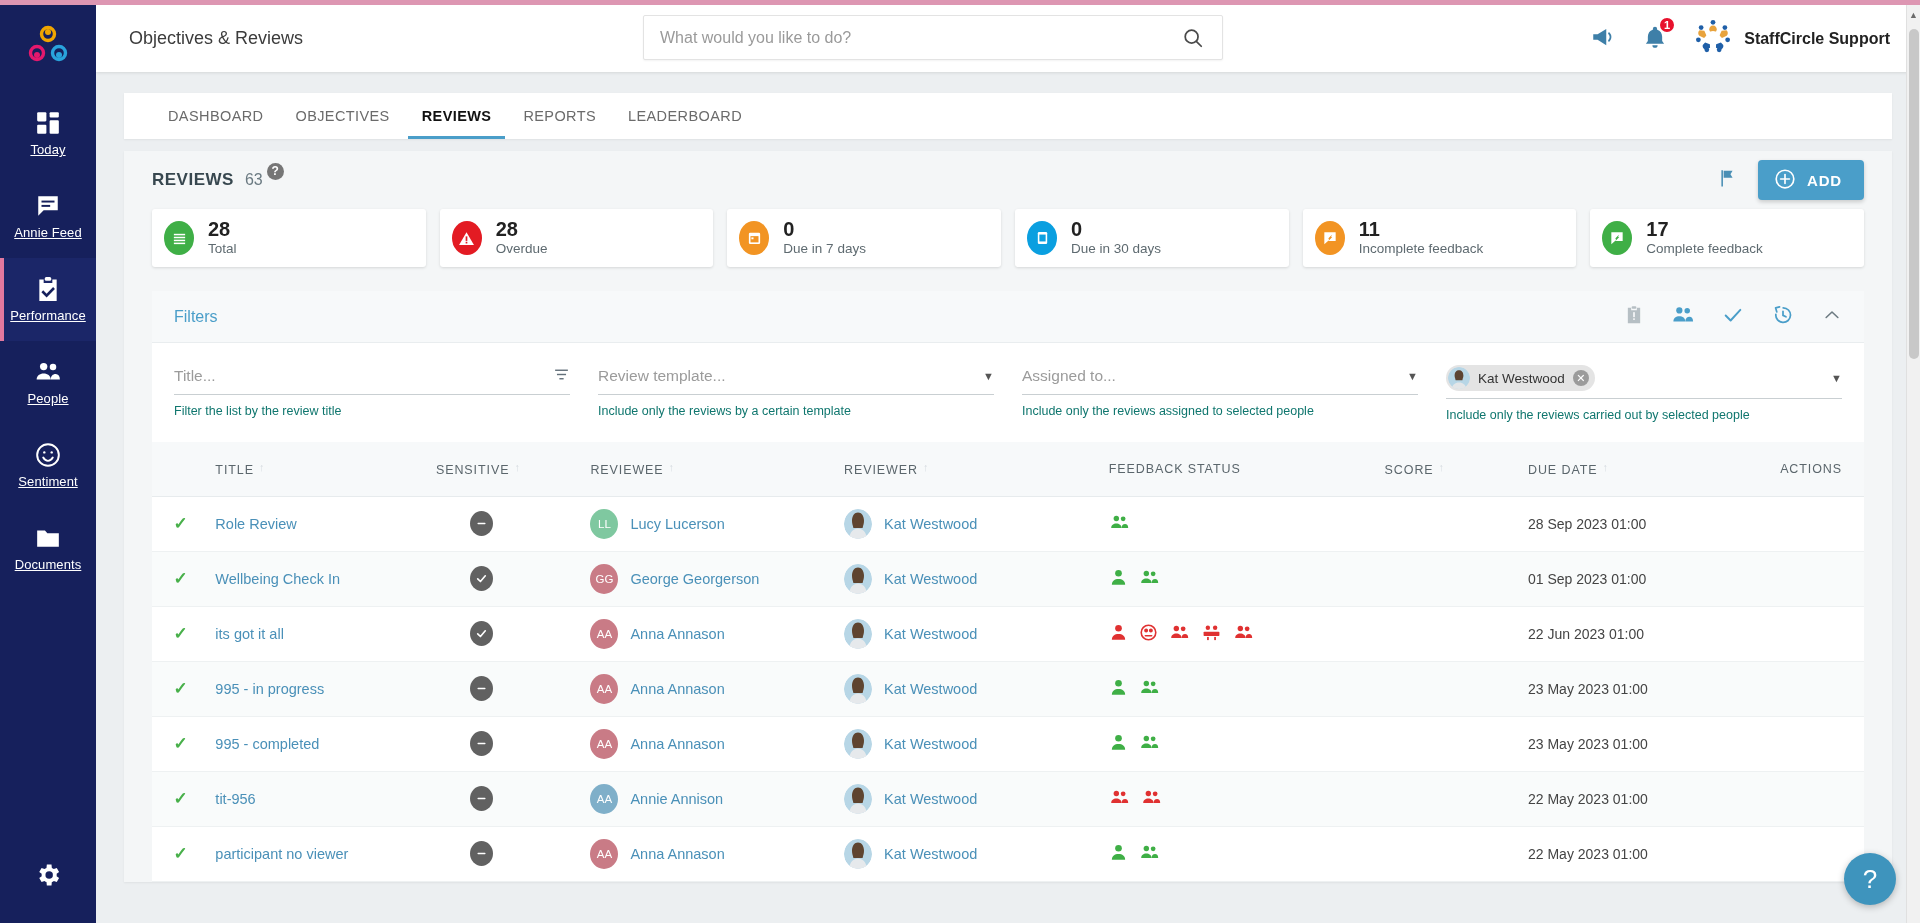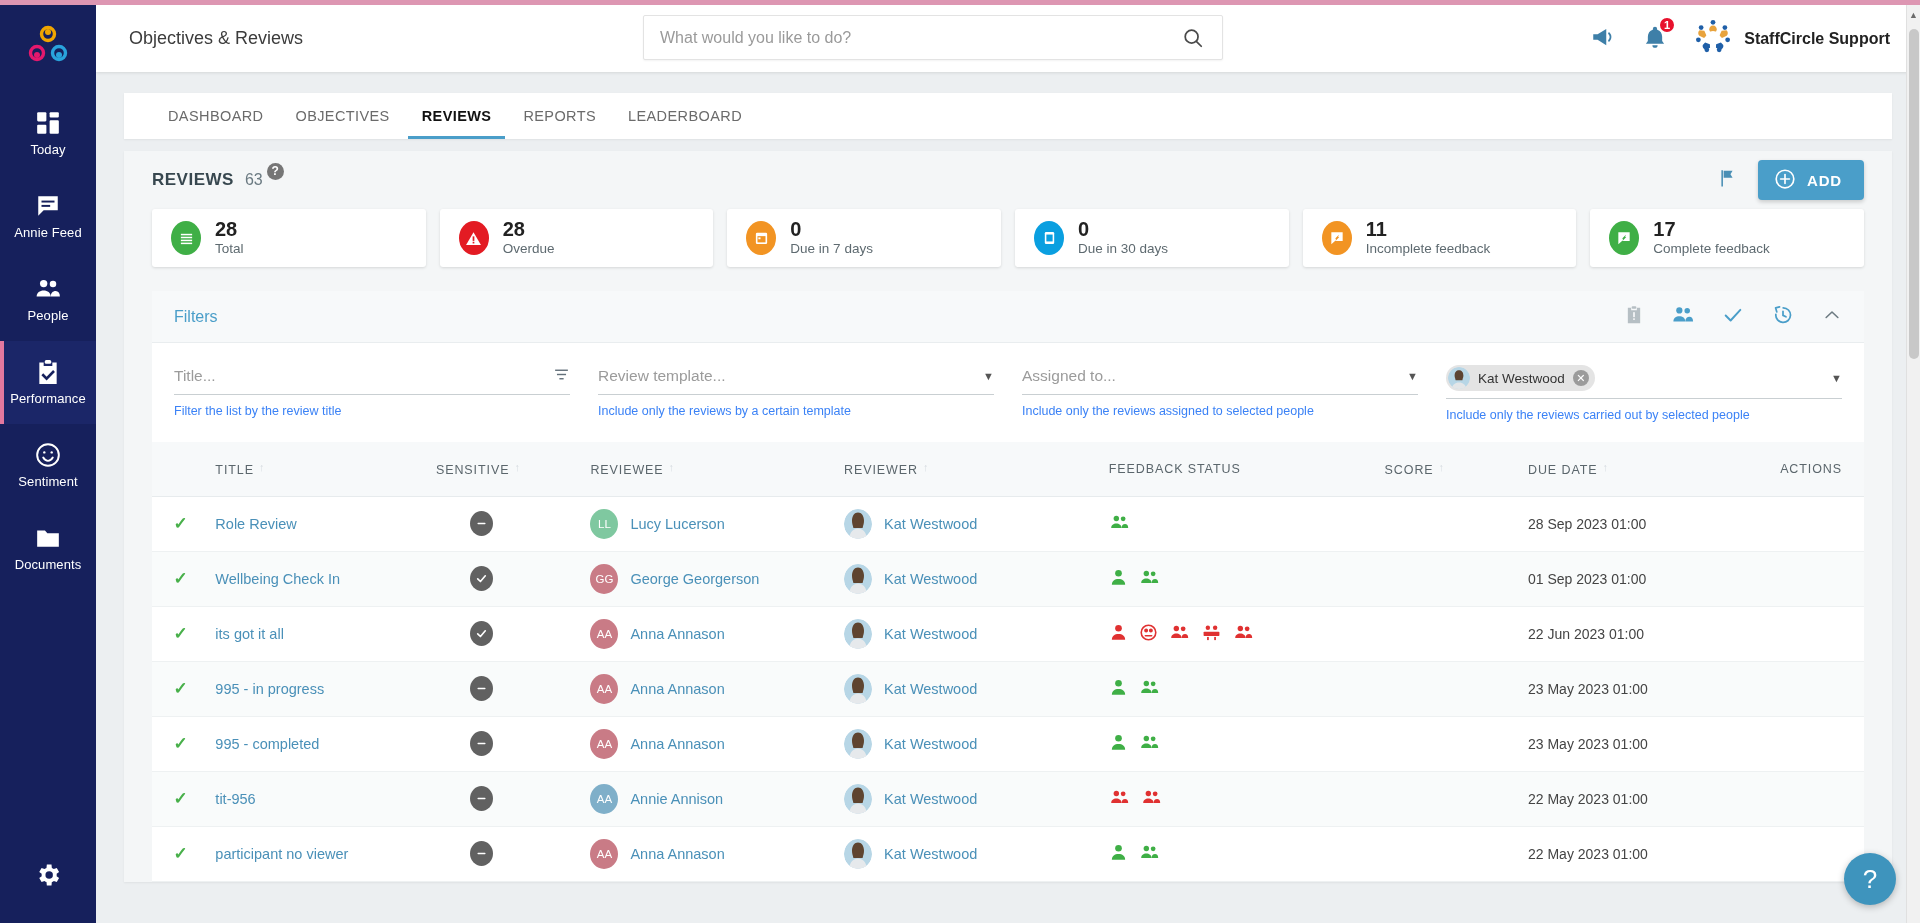--- a/index.html
+++ b/index.html
@@ -29,21 +29,21 @@
     position: relative;
     height: 83px; display: flex; flex-direction: column;
     align-items: center; justify-content: center; gap: 6px;
     color: #fff; cursor: pointer;
   }
   .rail-item.active { background: #1b2668; }
   .rail-item.active::before {
     content: ""; position: absolute; left: 0; top: 0; bottom: 0; width: 4px;
     background: #e2789f;
   }
-  .rail-label { font-size: 13px; letter-spacing: .1px; }
+  .rail-label { font-size: 13px; letter-spacing: .1px; text-decoration: underline; }
   .rail-ico { width: 26px; height: 26px; display: block; }
   .rail-gear {
     position: absolute; bottom: 30px; left: 0; right: 0;
     display: flex; justify-content: center; cursor: pointer;
   }
 
   
   .topbar {
     position: absolute; top: 5px; left: 96px; right: 0; height: 67px;
     background: #fff; display: flex; align-items: center;
@@ -129,21 +129,21 @@
     font-size: 15px; font-weight: bold; letter-spacing: .8px; cursor: pointer;
     box-shadow: 0 2px 4px rgba(0,0,0,.18);
     font-family: "Liberation Sans", sans-serif;
   }
 
   
   .stats { display: flex; gap: 14px; padding: 0 28px 24px 28px; }
   .stat {
     flex: 1; background: #fff; border-radius: 3px;
     height: 58px; display: flex; align-items: center; gap: 14px;
-    padding: 0 19px; box-shadow: 0 1px 3px rgba(0,0,0,.13);
+    padding: 0 12px; box-shadow: 0 1px 3px rgba(0,0,0,.13);
     cursor: pointer;
   }
   .stat-ico {
     width: 30px; height: 34px; border-radius: 50%;
     display: flex; align-items: center; justify-content: center;
     flex: 0 0 auto;
   }
   .stat-num { font-size: 20px; font-weight: bold; color: #222; line-height: 1.05; }
   .stat-lbl { font-size: 13.5px; color: #5e6a70; line-height: 1.3; }
 
@@ -162,21 +162,21 @@
   .fld-row {
     display: flex; align-items: center; gap: 8px;
     border-bottom: 1px solid #c9cfd2; padding-bottom: 7px; min-height: 30px;
   }
   .fld-row input {
     flex: 1; border: 0; outline: 0; font-size: 15.5px; color: #6d28d9;
     background: transparent; font-family: "Liberation Sans", sans-serif;
   }
   .fld-row input::placeholder { color: #9b9b9b; }
   .fld-placeholder { flex: 1; font-size: 15.5px; color: #9b9b9b; }
-  .fld-help { font-size: 12.5px; color: #3b82f6; margin-top: 9px; }
+  .fld-help { font-size: 12.5px; color: #0f766e; margin-top: 9px; }
   .caret { color: #555; font-size: 11px; }
   .chip {
     display: inline-flex; align-items: center; gap: 8px;
     background: #e4e4e4; border-radius: 14px; padding: 2px 6px 2px 2px;
     height: 26px;
   }
   .chip-av { width: 22px; height: 22px; border-radius: 50%; overflow: hidden; flex:0 0 auto;}
   .chip-name { font-size: 13.5px; color: #333; }
   .chip-x {
     width: 16px; height: 16px; border-radius: 50%; background: #9b9b9b; color: #fff;
@@ -281,41 +281,41 @@
     <span class="rail-ico">
       <svg width="26" height="26" viewBox="0 0 24 24" fill="#fff">
         <path d="M3 3h18v13H8l-5 5z"></path>
         <rect x="6" y="7" width="12" height="1.8" fill="#16205c"></rect>
         <rect x="6" y="11" width="8" height="1.8" fill="#16205c"></rect>
       </svg>
     </span>
     <span class="rail-label">Annie Feed</span>
   </div>
 
+  <div class="rail-item active">
+    <span class="rail-ico">
+      <svg width="26" height="26" viewBox="0 0 24 24" fill="#fff">
+        <rect x="9" y="1" width="6" height="3.4" rx="1.4"></rect>
+        <path d="M4 3.2h4v3.2h8V3.2h4V23H4z"></path>
+        <path d="M7.6 13.2l3.1 3.2 6-6.2 1.7 1.8-7.7 7.9-4.8-5z" fill="#16205c"></path>
+      </svg>
+    </span>
+    <span class="rail-label">Performance</span>
+  </div>
+
   <div class="rail-item">
     <span class="rail-ico">
       <svg width="26" height="26" viewBox="0 0 24 24" fill="#fff">
         <circle cx="8" cy="7" r="3.4"></circle>
           <circle cx="16.6" cy="7.4" r="3"></circle>
         <path d="M1.5 19c0-3.6 2.9-5.6 6.5-5.6s6.5 2 6.5 5.6z"></path>
         <path d="M14.5 19c0-3.2 1.9-5.2 4.6-5.2 2.4 0 3.9 1.9 3.9 5.2z"></path>
       </svg>
     </span>
     <span class="rail-label">People</span>
-  </div>
-
-  <div class="rail-item active">
-    <span class="rail-ico">
-      <svg width="26" height="26" viewBox="0 0 24 24" fill="#fff">
-        <rect x="9" y="1" width="6" height="3.4" rx="1.4"></rect>
-        <path d="M4 3.2h4v3.2h8V3.2h4V23H4z"></path>
-        <path d="M7.6 13.2l3.1 3.2 6-6.2 1.7 1.8-7.7 7.9-4.8-5z" fill="#16205c"></path>
-      </svg>
-    </span>
-    <span class="rail-label">Performance</span>
   </div>
 
   <div class="rail-item">
     <span class="rail-ico">
       <svg width="26" height="26" viewBox="0 0 24 24" fill="none" stroke="#fff" stroke-width="1.8">
         <circle cx="12" cy="12" r="10"></circle>
         <circle cx="8.6" cy="9.6" r="1.1" fill="#fff" stroke="none"></circle>
         <circle cx="15.4" cy="9.6" r="1.1" fill="#fff" stroke="none"></circle>
         <path d="M7.6 14.4c1.2 2 2.7 3 4.4 3s3.2-1 4.4-3" stroke-linecap="round"></path>
       </svg>

